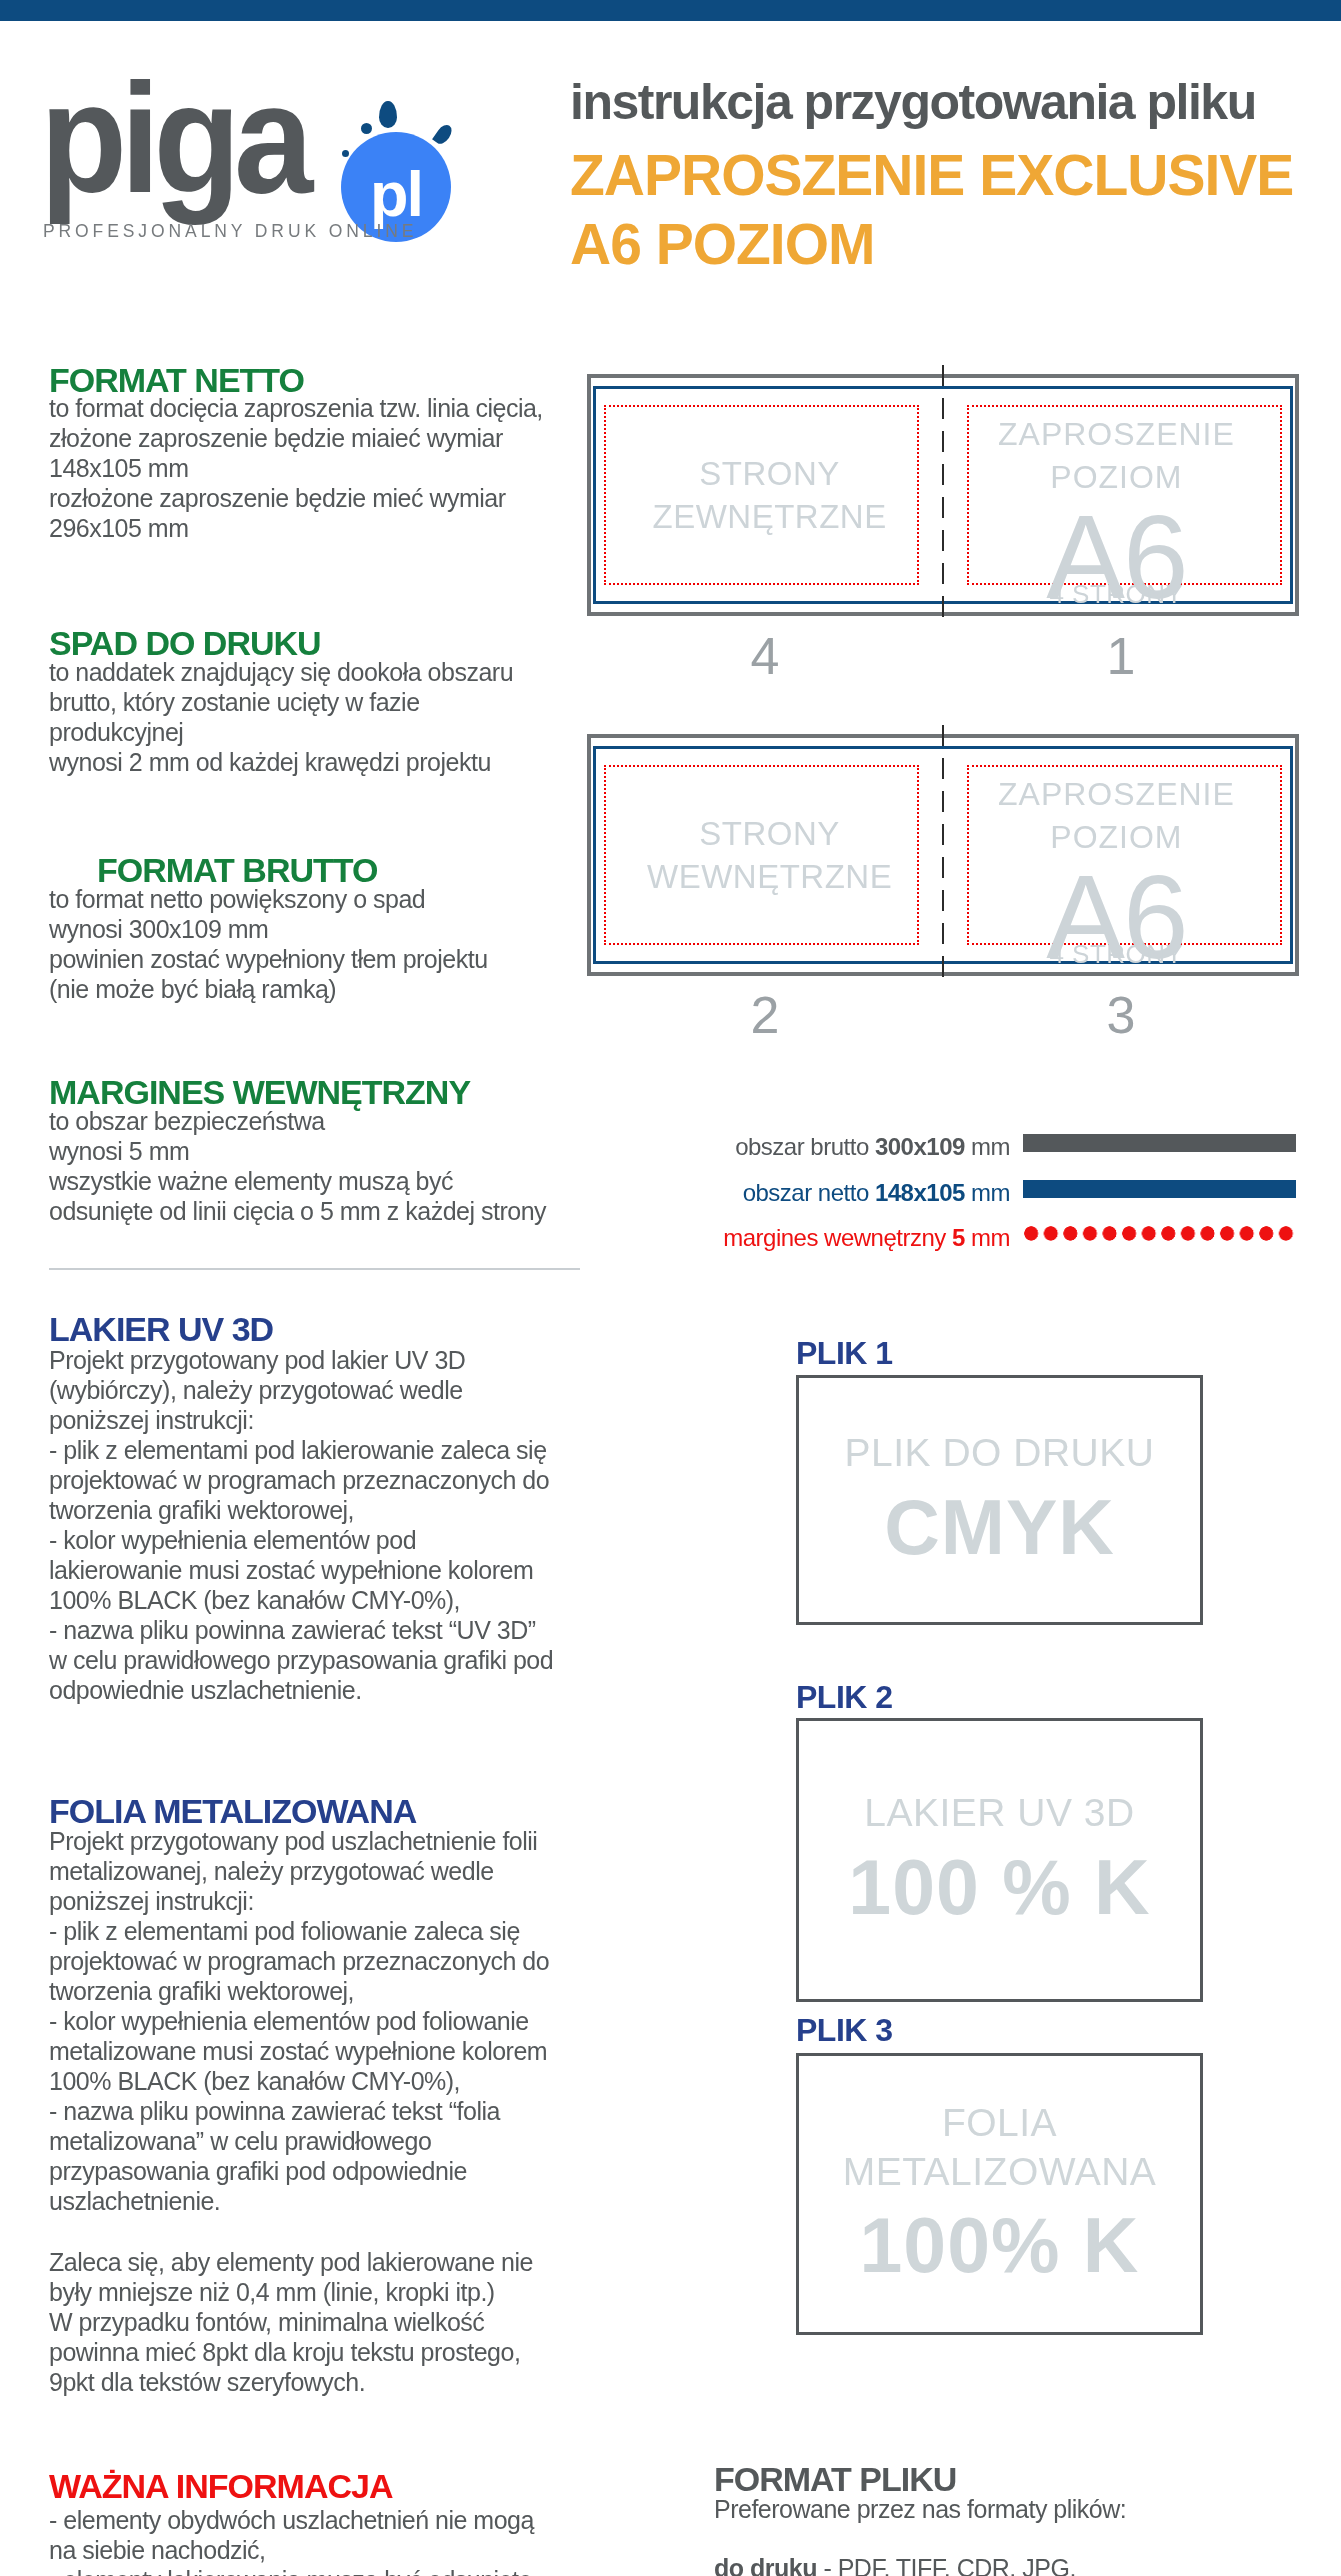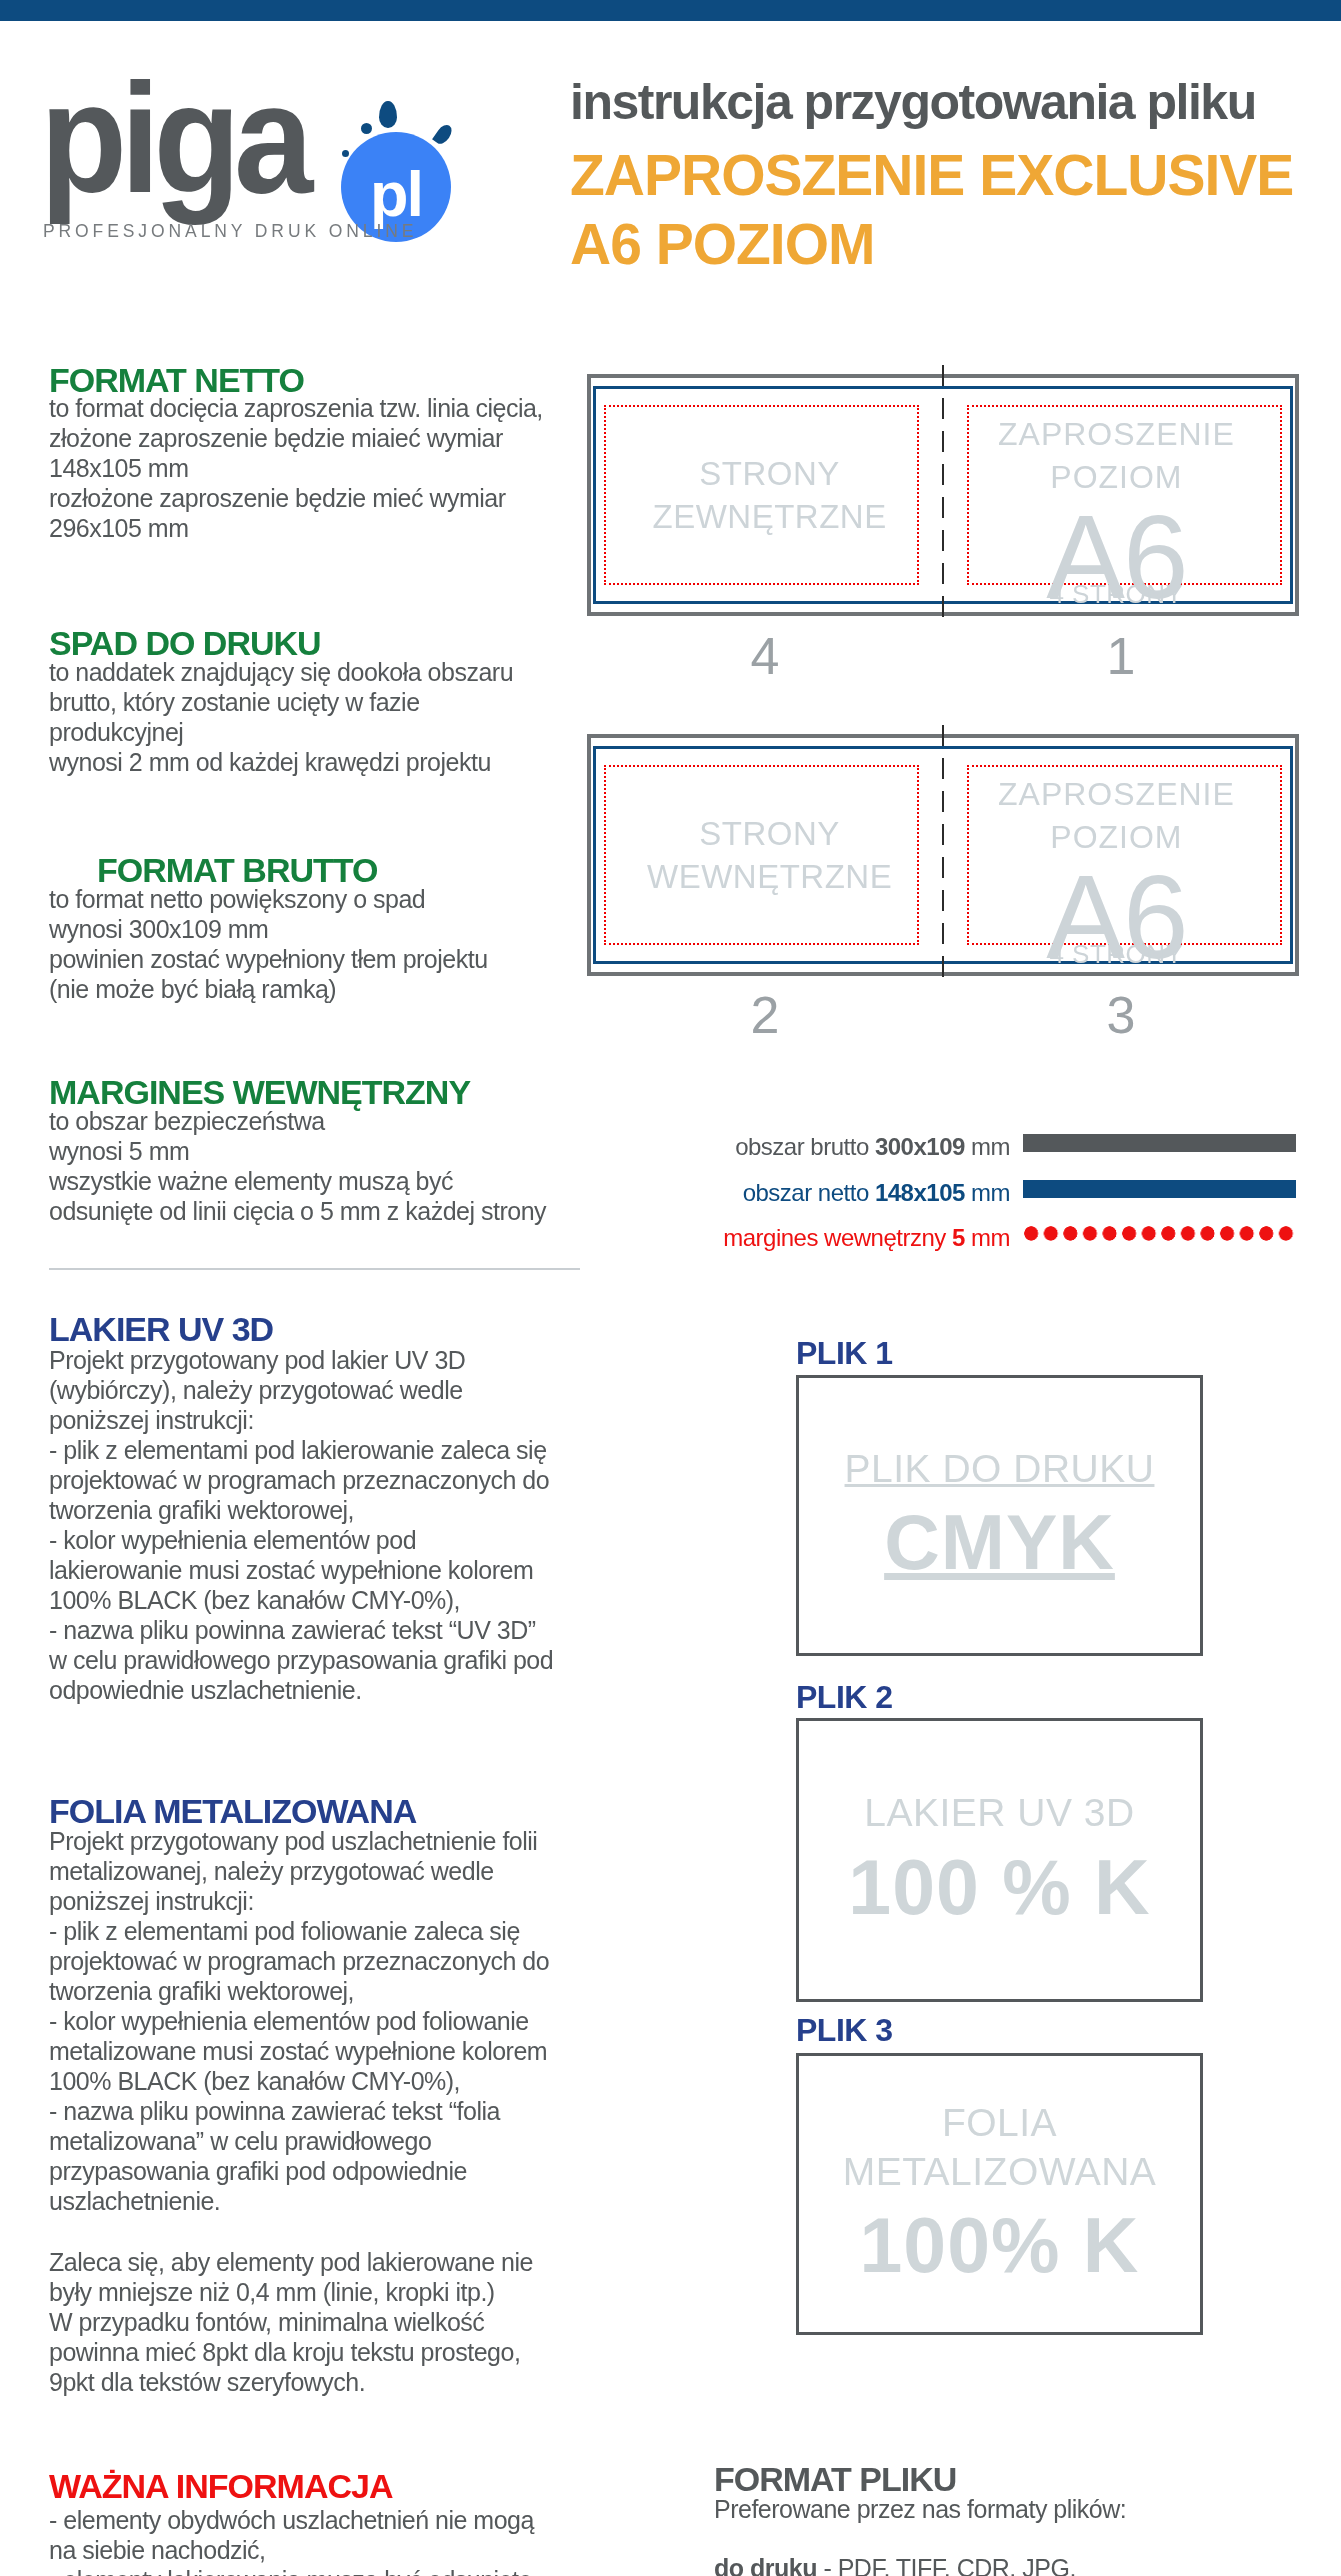--- a/index.html
+++ b/index.html
@@ -235,21 +235,21 @@
     <span>obszar netto </span><span class="b">148x105</span><span> mm</span>
   </div>
   <div class="legend-bar" style="top:1180px;background:#0D4B80;"></div>
 
   <div class="legend-label" style="top:1224px;color:#EE1111;">
     <span>margines wewnętrzny </span><span class="b">5</span><span> mm</span>
   </div>
   <div class="legend-dots" style="top:1225px;"></div>
 
   <div class="abs plik-h" style="top:1335px;">PLIK 1</div>
-  <div class="abs plik-box" style="top:1375px;height:281px;text-decoration:underline;">
+  <div class="abs plik-box" style="top:1375px;height:250px;">
     <div class="wm1">PLIK DO DRUKU</div>
     <div class="wm2">CMYK</div>
   </div>
 
   <div class="abs plik-h" style="top:1679px;">PLIK 2</div>
   <div class="abs plik-box" style="top:1718px;height:284px;">
     <div class="wm1">LAKIER UV 3D</div>
     <div class="wm2">100 % K</div>
   </div>
 

